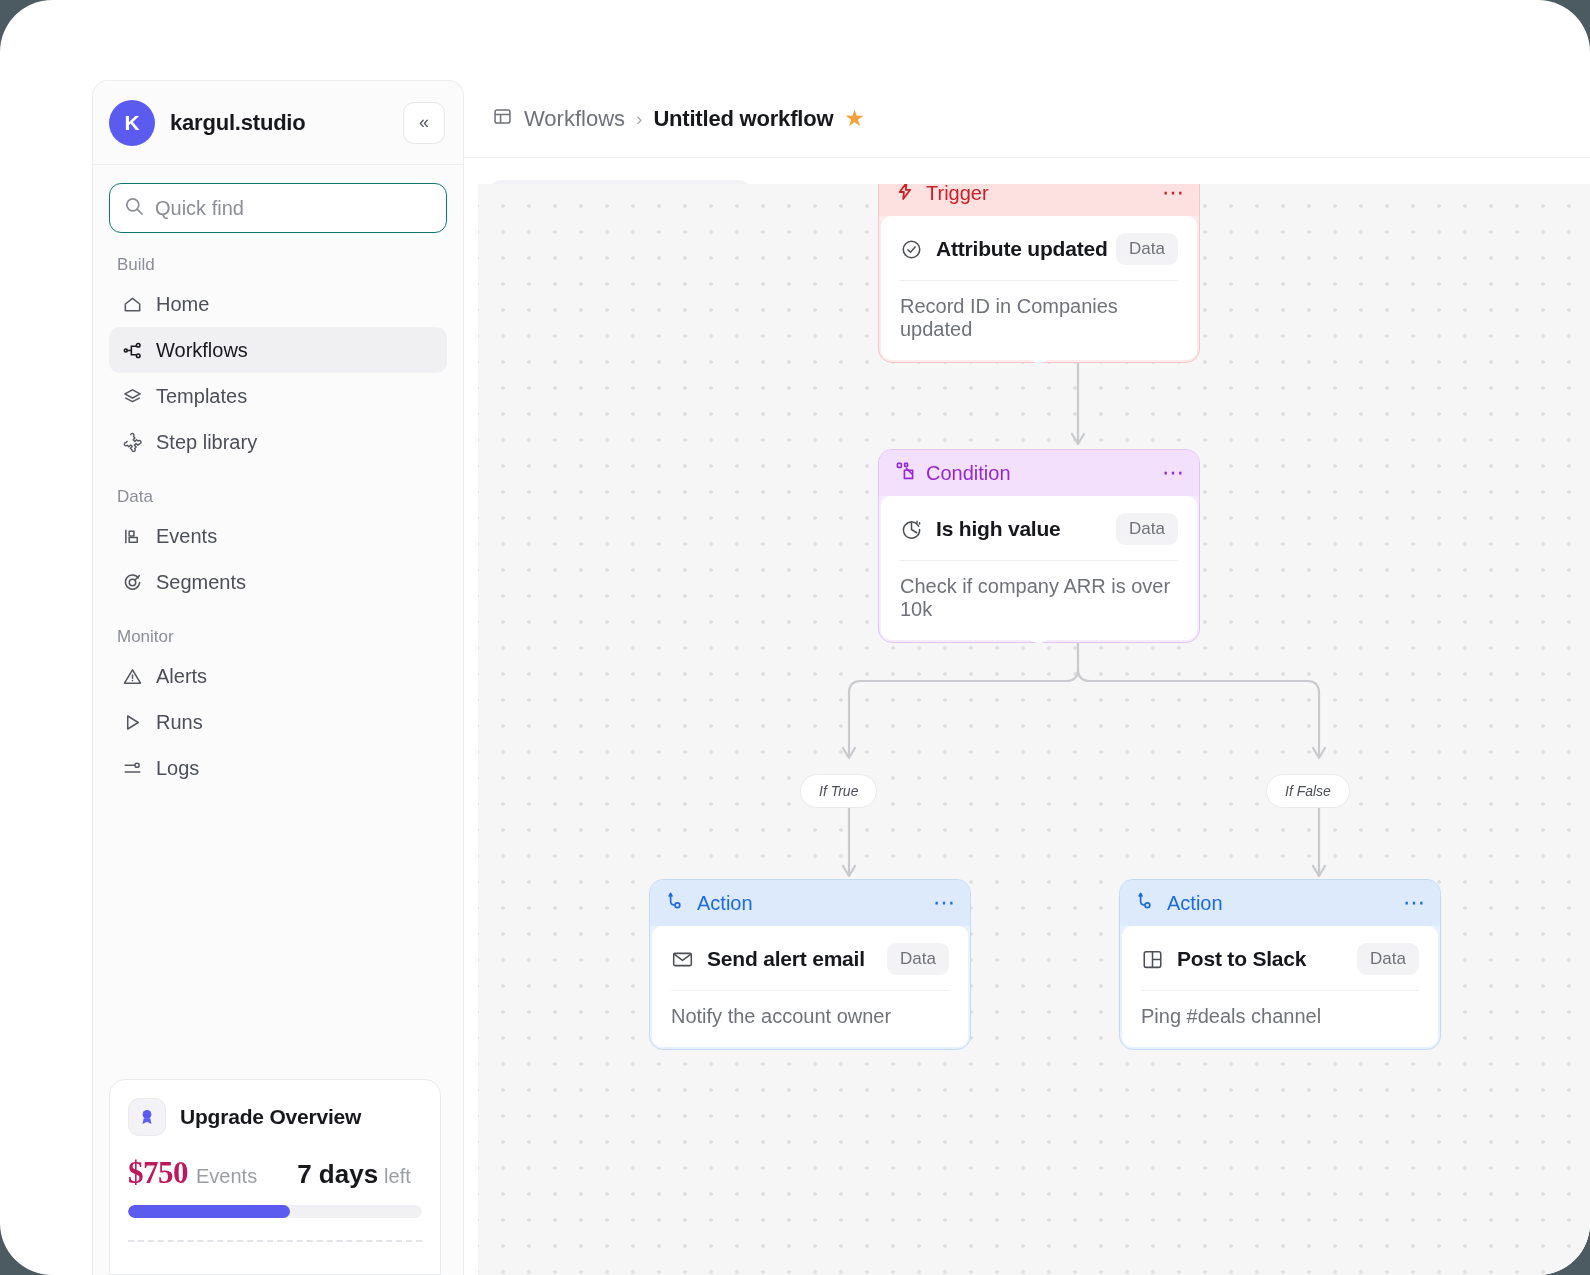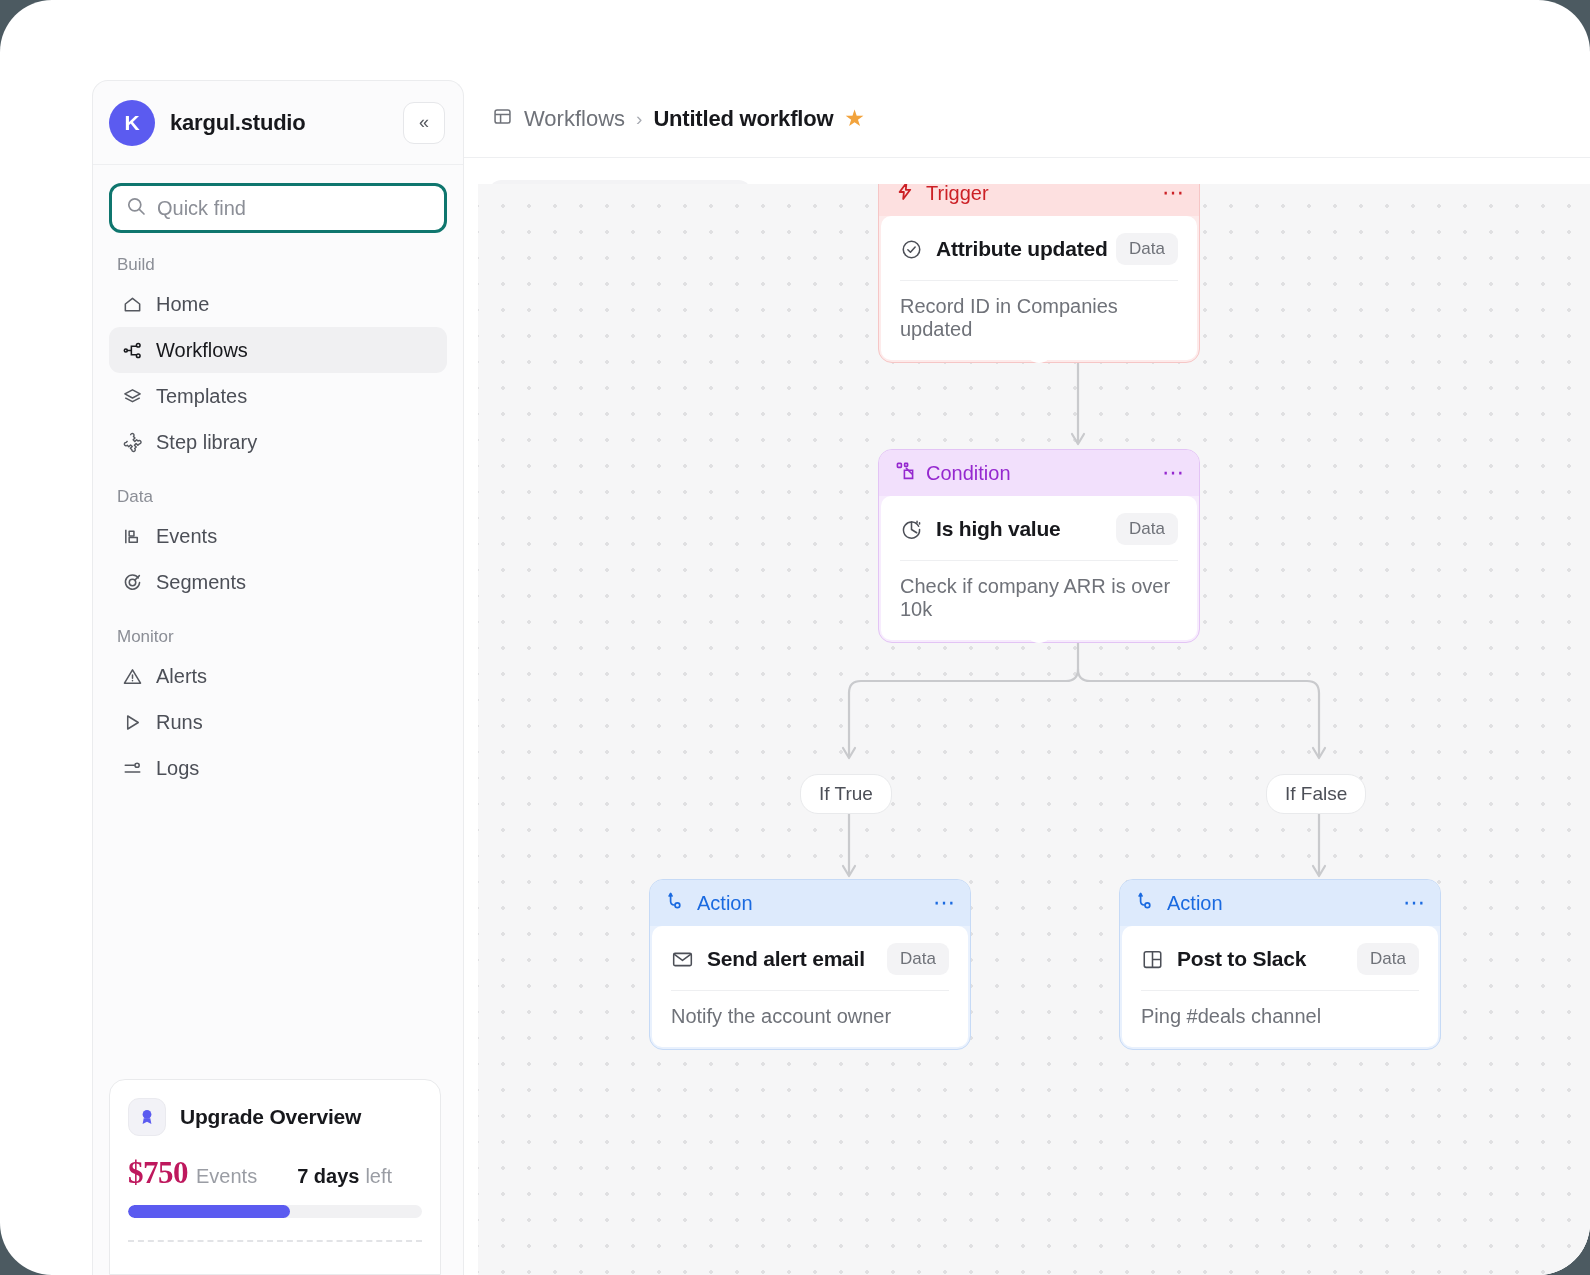--- a/index.html
+++ b/index.html
@@ -55,21 +55,21 @@
     border: 1px solid #e6e7ea; border-radius: 11px;
     background: #fff;
     display: flex; align-items: center; justify-content: center;
     color: #55585f; font-size: 18px;
     flex: 0 0 auto;
   }
 
   .sb-body { padding: 18px 16px 0 16px; }
   .quickfind {
     height: 50px;
-    border: 3px solid #0f766e; border-radius: 12px;
+    border: 1px solid #0f766e; border-radius: 12px;
     background: #fff;
     display: flex; align-items: center;
     padding: 0 14px;
     gap: 11px;
   }
   .quickfind .ph { font-size: 20px; color: #8b8e96; }
 
   .sb-section-label {
     font-size: 17px; color: #8b8e96;
     margin: 22px 0 6px 8px;
@@ -103,21 +103,21 @@
   .uc-head { display: flex; align-items: center; gap: 14px; }
   .uc-badge-ico {
     width: 38px; height: 38px; border-radius: 11px;
     background: #f2f2f7; border: 1px solid #eaeaef;
     display: flex; align-items: center; justify-content: center;
   }
   .uc-title { font-size: 21px; font-weight: bold; color: #17181c; letter-spacing: -0.2px; }
   .uc-stats { display: flex; align-items: baseline; margin-top: 19px; }
   .uc-amount { font-size: 31px; font-weight: bold; color: #be185d; letter-spacing: -0.5px; font-family: Liberation Serif, serif; }
   .uc-amount-lbl { font-size: 20px; color: #9a9da4; margin-left: 8px; }
-  .uc-days { font-size: 20px; font-weight: bold; color: #17181c; margin-left: 40px; text-align: right; }
+  .uc-days { font-size: 26px; font-weight: bold; color: #17181c; margin-left: 40px; text-align: right; }
   .uc-days-lbl { font-size: 20px; color: #9a9da4; margin-left: 6px; }
   .uc-progress {
     margin-top: 14px; height: 13px; border-radius: 7px;
     background: #f1f1f3; overflow: hidden;
   }
   .uc-progress-fill { height: 100%; background: #5b5bf0; border-radius: 7px; }
   .uc-divider { margin-top: 22px; border-top: 2px dashed #e2e3e6; }
 
   
   #main {
@@ -219,21 +219,21 @@
     background: #fff;
     border-bottom-left-radius: 13px; border-bottom-right-radius: 13px;
   }
 
   .branch-pill {
     position: absolute;
     background: #fff;
     border: 1px solid #e9eaec;
     border-radius: 18px;
     padding: 8px 18px;
-    font-size: 19px; color: #4c4f57;
+    font-size: 14px; color: #4c4f57; font-style: italic;
   }
 </style>
 </head>
 <body>
 
 <div id="app-card">
 
   <aside id="sidebar">
 
     <div class="sb-header">

